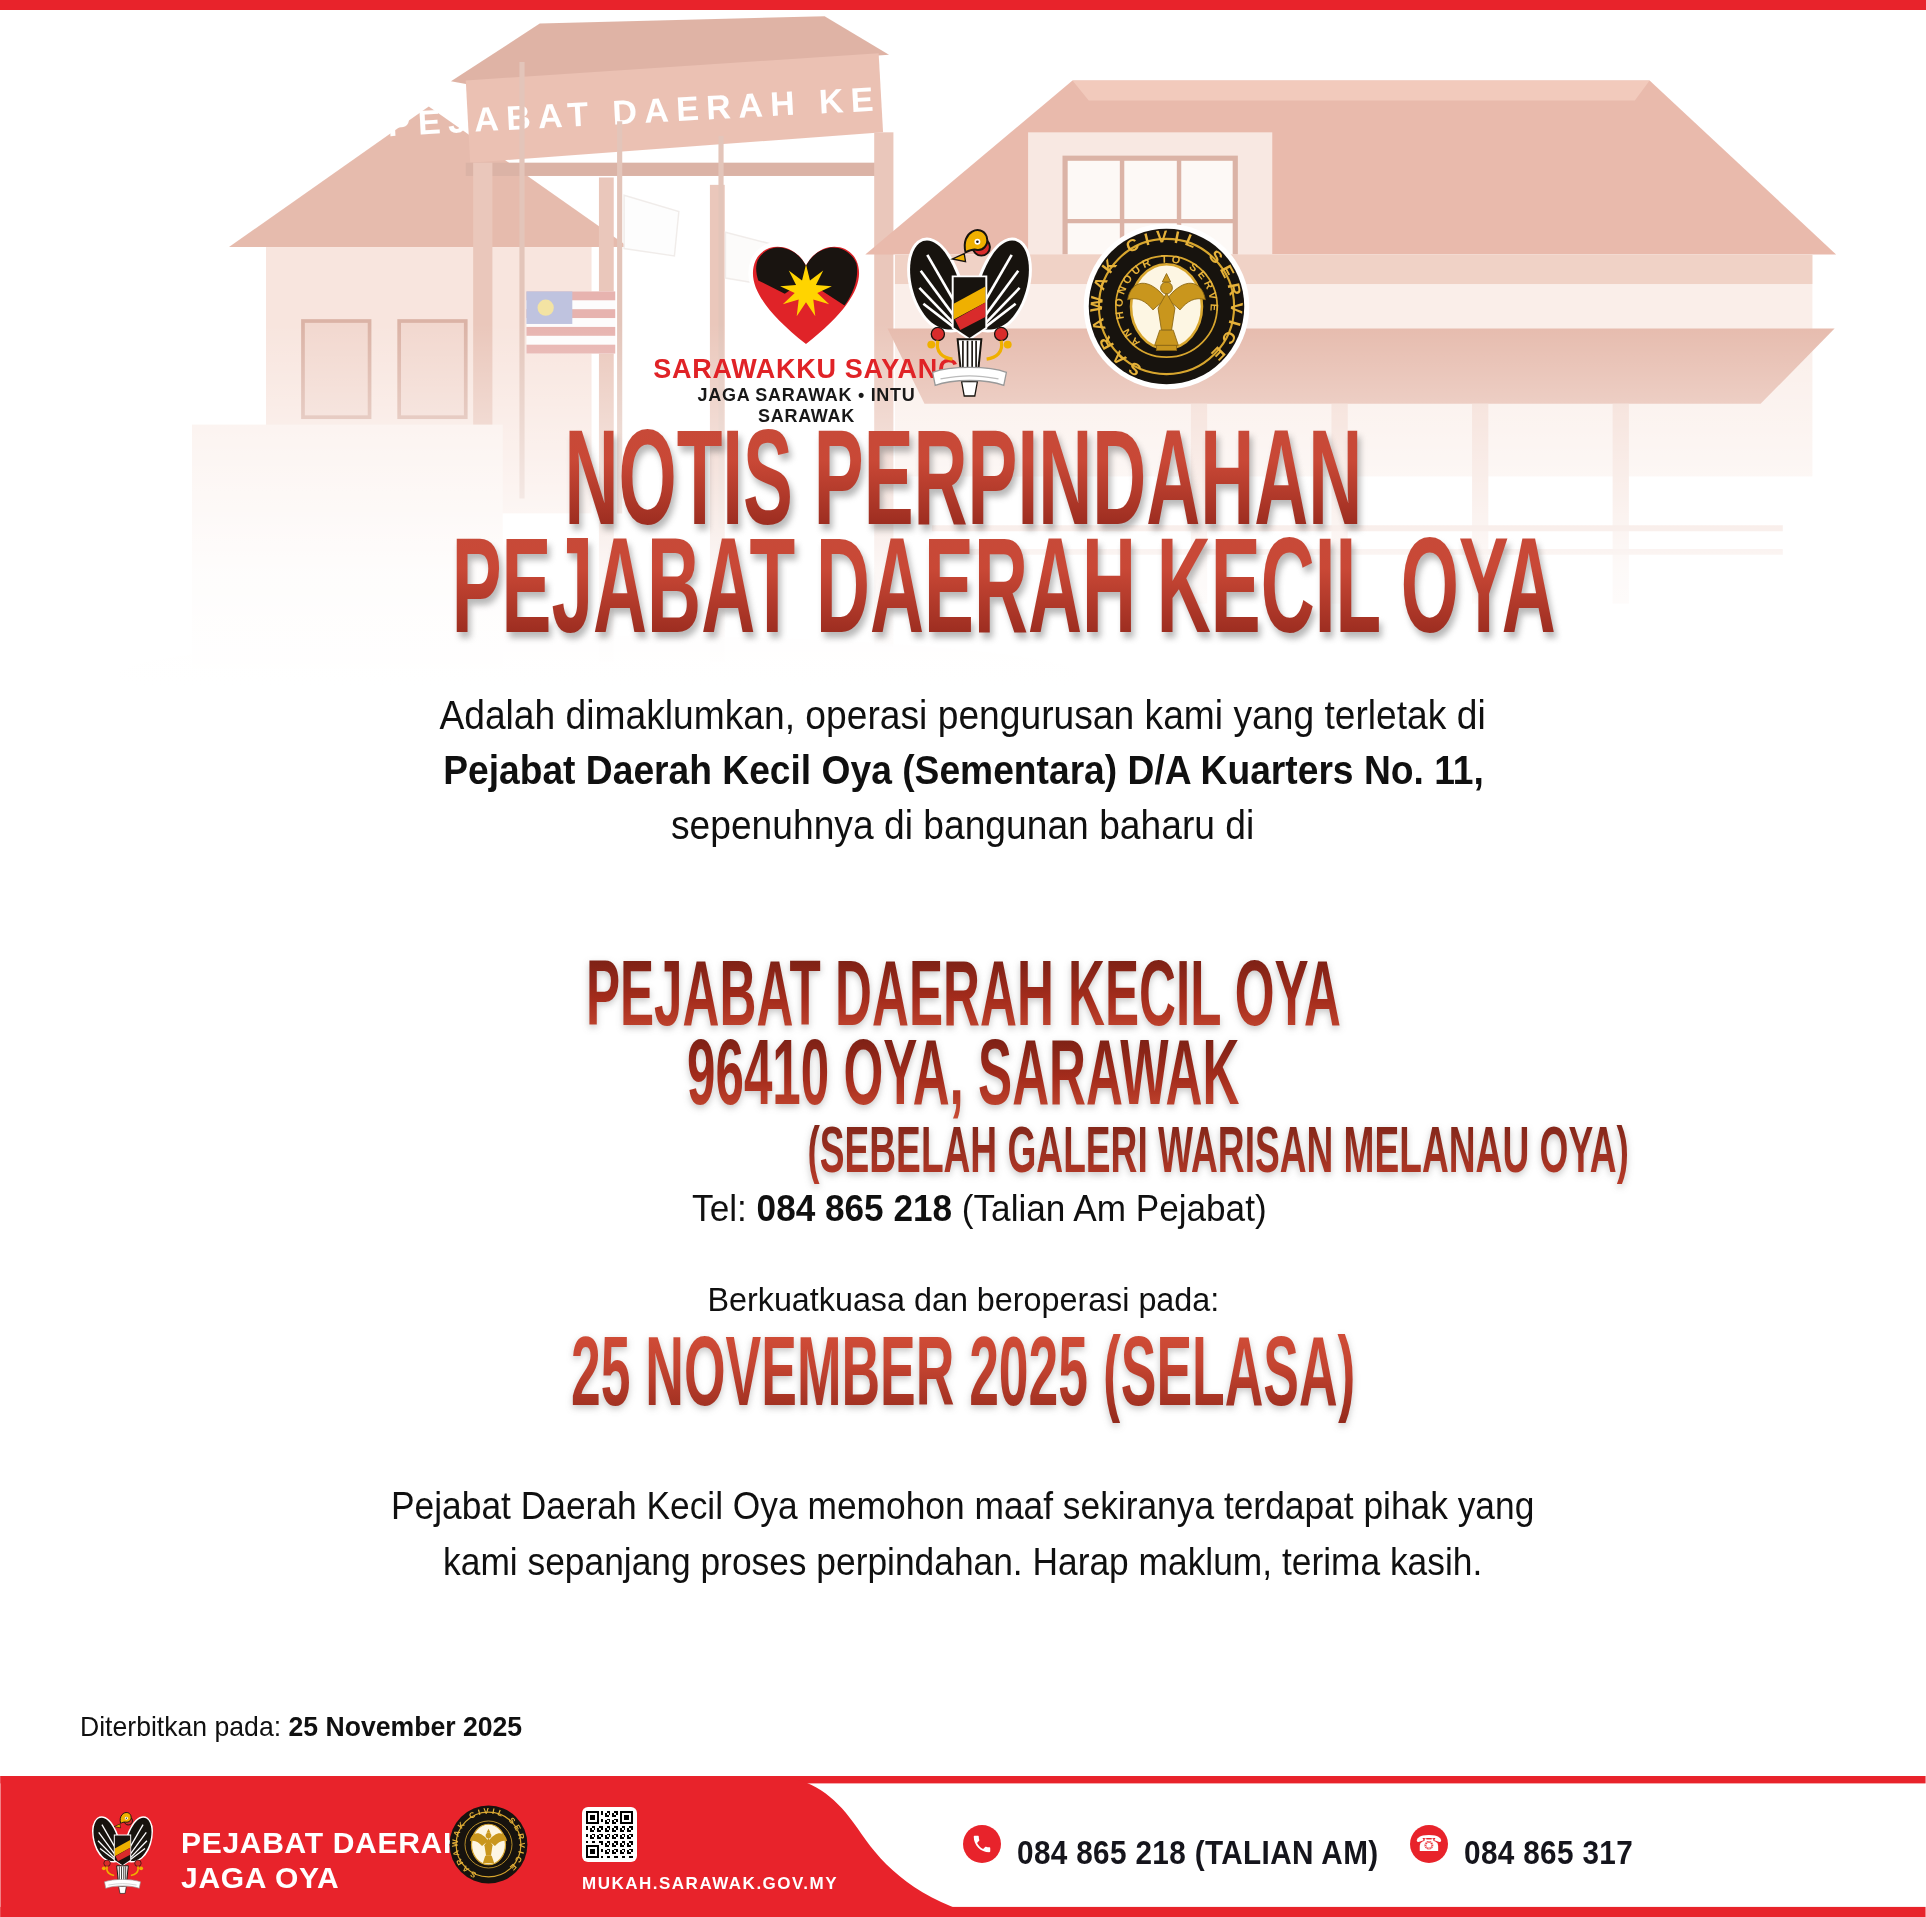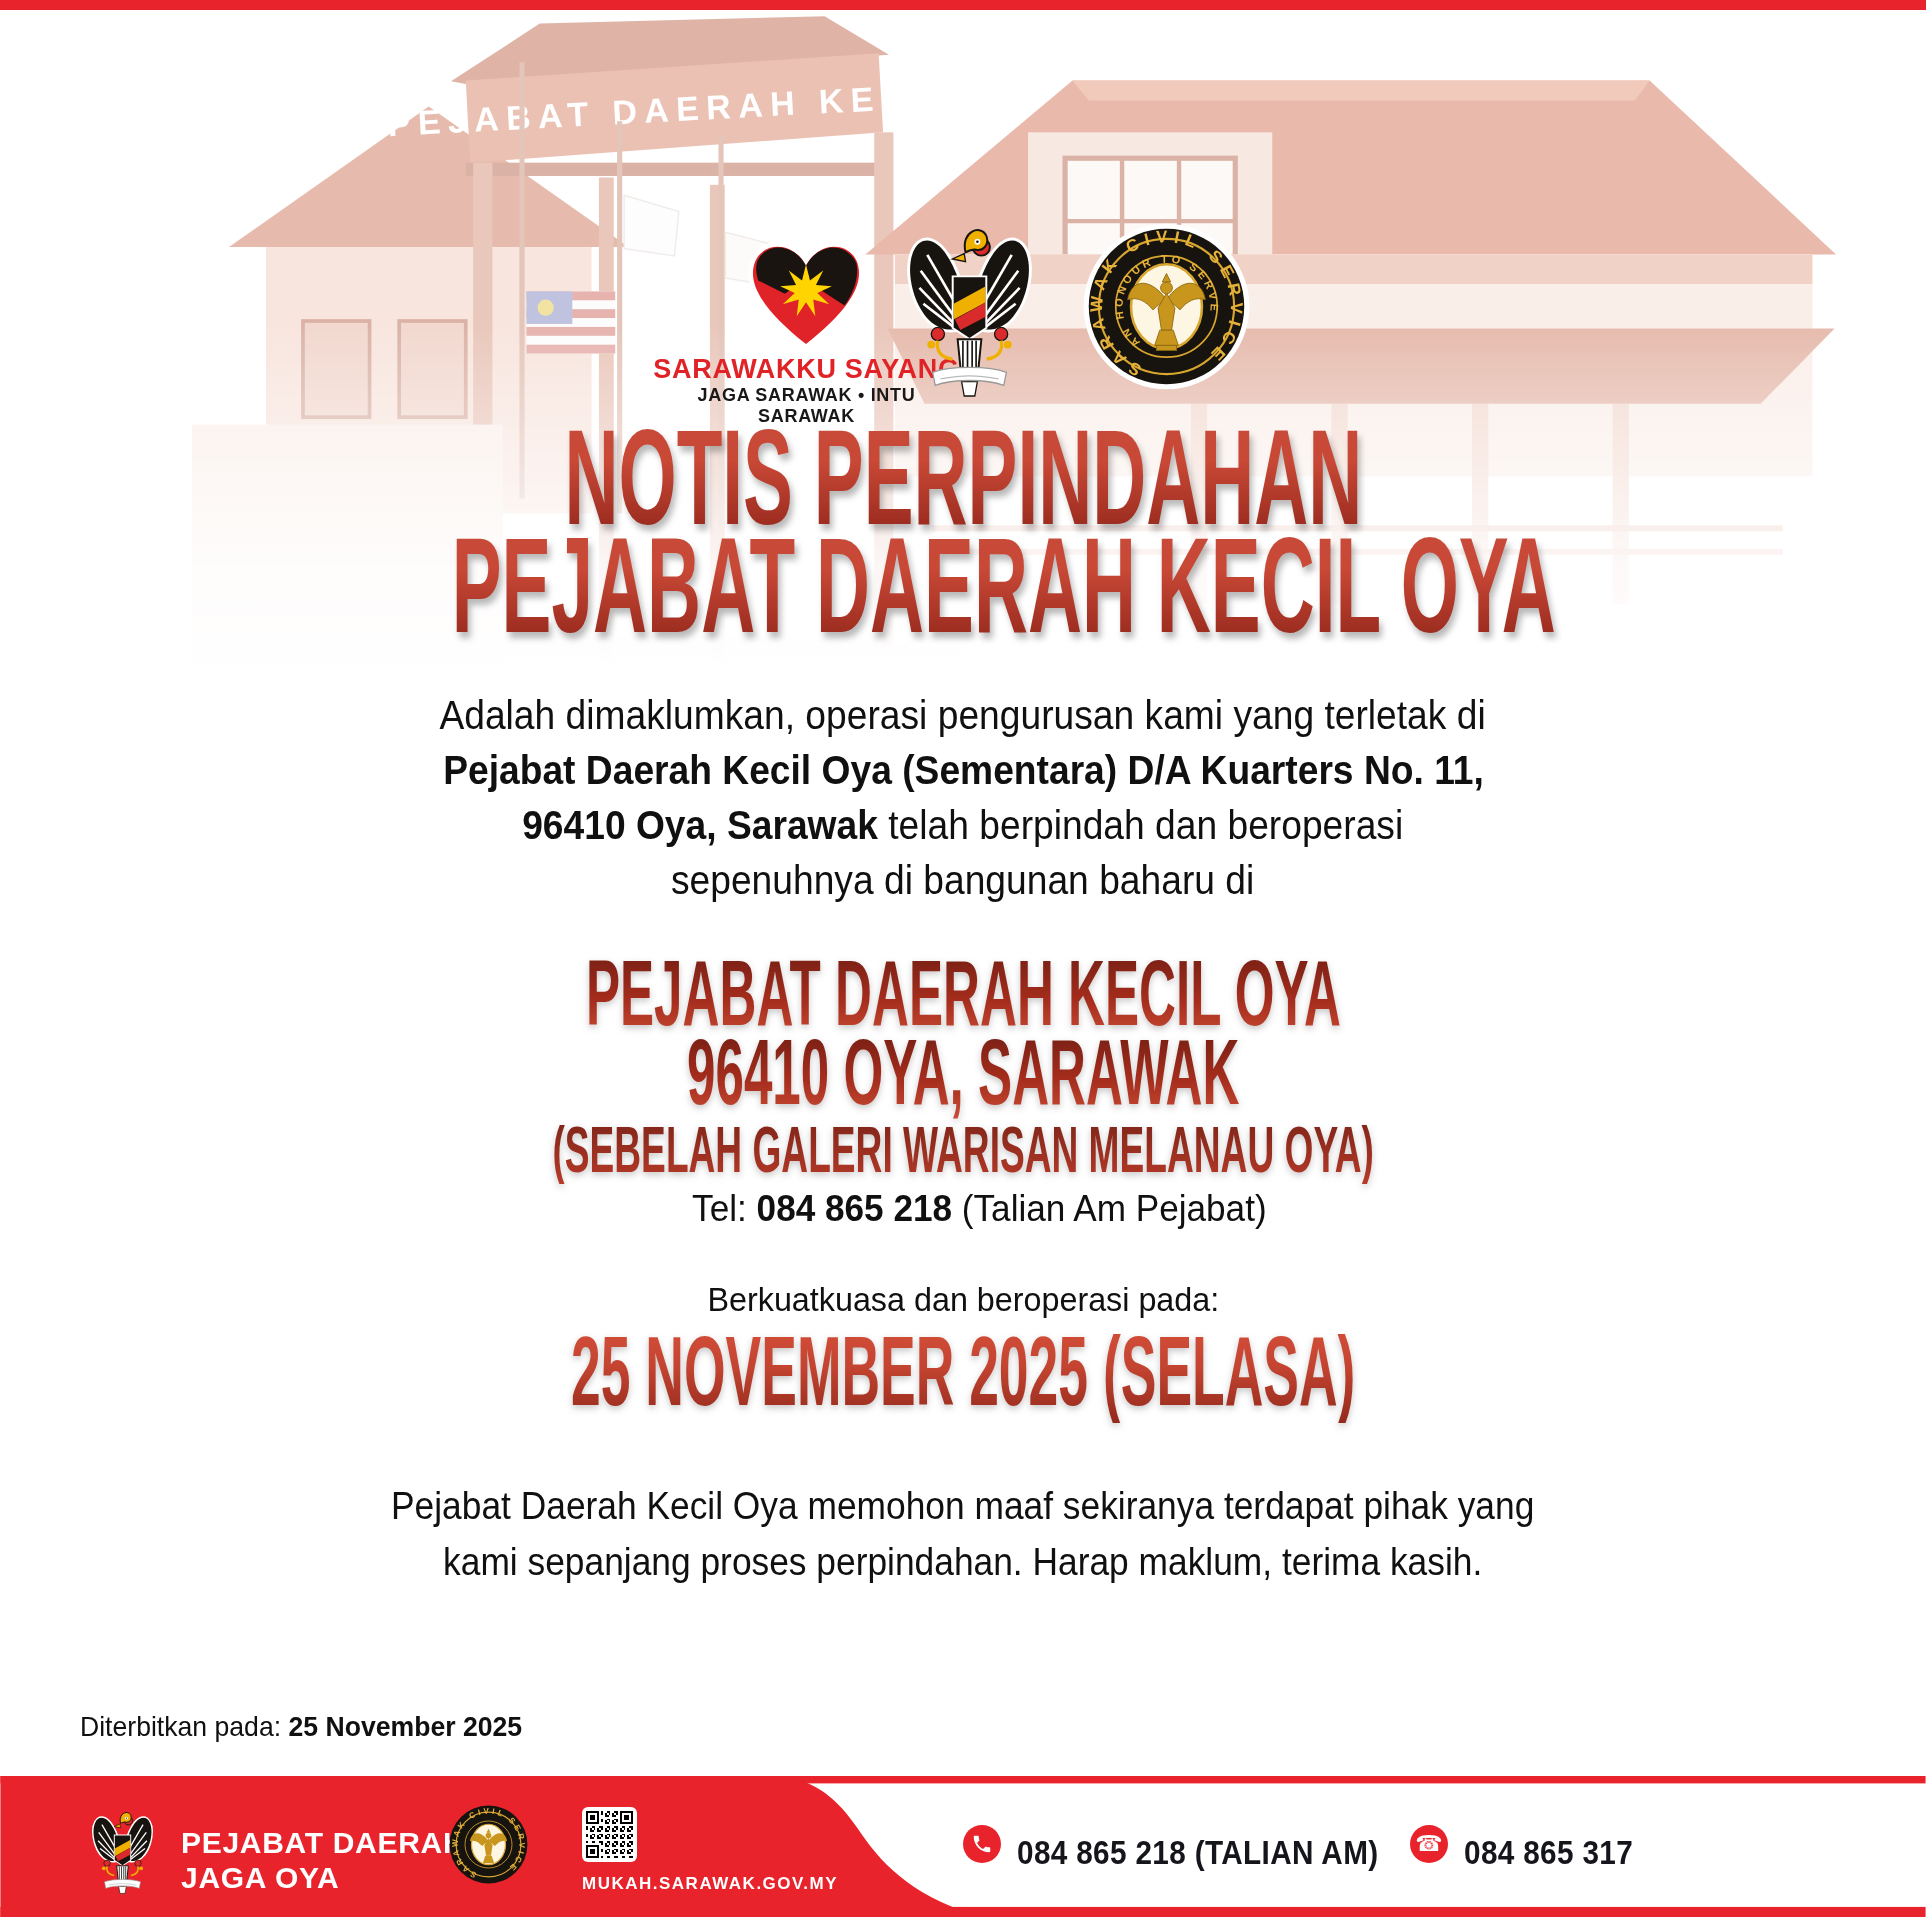--- a/index.html
+++ b/index.html
@@ -35,21 +35,21 @@
   .shadow-soft{filter:drop-shadow(0 3.7px 3.7px rgba(70,70,70,.30));}
   .t1{top:406px;font-size:136px;}
   .t2{top:514px;font-size:136px;}
   
   .par{left:0;right:0;text-align:center;color:#101010;}
   .intro{top:688px;font-size:40px;line-height:55px;}
   .apology{top:1478px;font-size:38px;line-height:56px;}
   .bd{font-weight:bold;}
   .addr1{top:945px;font-size:93px;}
   .addr2{top:1024px;font-size:93px;}
-  .addr3{top:1117px;font-size:64px;}
+  .addr3{top:1117px;font-size:64px;text-align:right;}
   .tel{top:1188px;font-size:37px;color:#101010;padding-left:33px;}
   .eff-label{top:1280px;font-size:34px;color:#101010;}
   .eff-date{top:1319px;font-size:99px;}
   .published{left:80px;top:1711px;font-size:28px;color:#101010;}
   
   .footer-svg{left:0;top:1776px;width:1926px;height:142px;}
   .f-crest{left:87px;top:1806px;width:71px;height:90px;}
   .f-office{left:181px;top:1825px;font-size:30px;line-height:35px;font-weight:bold;
     color:#ffffff;letter-spacing:0.7px;}
   .f-badge{left:448px;top:1804px;width:81px;height:81px;}
@@ -210,21 +210,20 @@
   <div class="abs hline t1 shadow-big">
     <span class="sq gtext grad-title" style="--sx:.55">NOTIS PERPINDAHAN</span>
   </div>
   <div class="abs hline t2 shadow-big">
     <span class="sq gtext grad-title" style="--sx:.55">PEJABAT DAERAH KECIL OYA</span>
   </div>
 
   <div class="abs par intro">
     <div><span class="sq" style="--sx:.93">Adalah dimaklumkan, operasi pengurusan kami yang terletak di</span></div>
     <div><span class="sq bd" style="--sx:.93">Pejabat Daerah Kecil Oya (Sementara) D/A Kuarters No. 11,</span></div>
-    <div><span class="sq" style="--sx:.93"><span class="bd">96410 Oya, Sarawak</span><span> telah berpindah dan beroperasi</span></span></div>
     <div><span class="sq" style="--sx:.93">sepenuhnya di bangunan baharu di</span></div>
   </div>
 
   <div class="abs hline addr1 shadow-soft" style="font-size:93px">
     <span class="sq gtext grad-addr" style="--sx:.55">PEJABAT DAERAH KECIL OYA</span>
   </div>
   <div class="abs hline addr2 shadow-soft">
     <span class="sq gtext grad-addr" style="--sx:.55">96410 OYA, SARAWAK</span>
   </div>
   <div class="abs hline addr3 shadow-soft">

